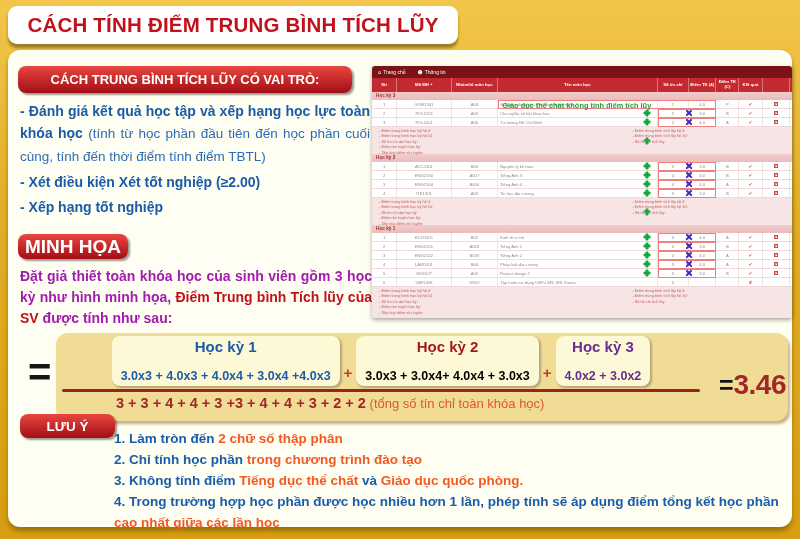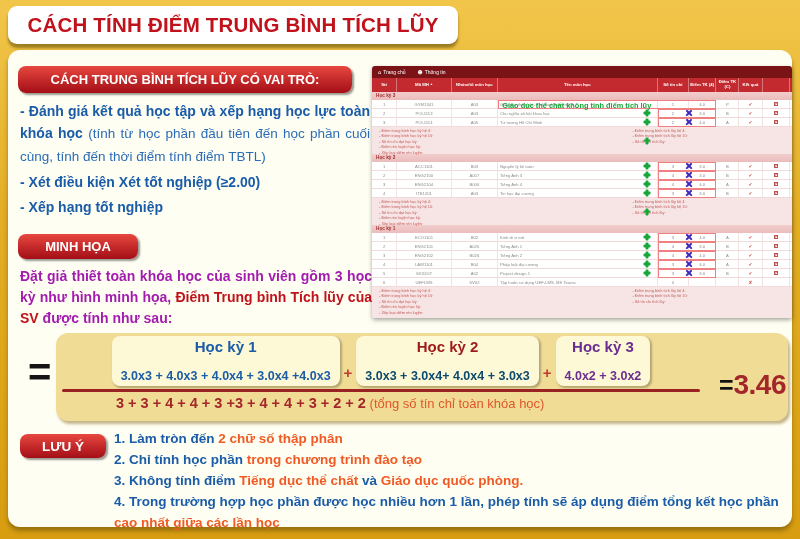--- a/index.html
+++ b/index.html
@@ -6,22 +6,22 @@
   html,body{width:800px;height:539px;overflow:hidden;font-family:"Liberation Sans",sans-serif}
   .page{position:relative;width:800px;height:539px;background:linear-gradient(180deg,#F2C64B 0%,#E3AE24 40%,#D89D10 100%)}
   .title-box{position:absolute;left:8px;top:6px;width:450px;height:38px;background:#FFFFFF;border-radius:9px;
     box-shadow:0 4px 3px rgba(90,70,10,.55);display:flex;align-items:center;justify-content:center}
   .title-box span{color:#C1121C;font-weight:bold;font-size:20.5px;letter-spacing:.2px}
   .main-panel{position:absolute;left:8px;top:50px;width:784px;height:477px;background:#FFFEF2;border-radius:12px;
     box-shadow:0 4px 4px rgba(90,70,10,.5)}
   .badge{position:absolute;background:linear-gradient(180deg,#E8473F,#A30E16);border-radius:8px;color:#fff;
     font-weight:bold;display:flex;align-items:center;justify-content:center;box-shadow:2px 2px 2px rgba(0,0,0,.4)}
   .badge-role{left:10px;top:16px;width:334px;height:27px;font-size:13px}
-  .badge-minhhoa{left:10px;top:184px;width:120px;height:25px;font-size:13px}
-  .badge-luuy{left:12px;top:384px;width:86px;height:24px;font-size:13.5px}
+  .badge-minhhoa{left:10px;top:184px;width:110px;height:25px;font-size:19px}
+  .badge-luuy{left:12px;top:364px;width:95px;height:24px;font-size:13.5px}
   .role-text{position:absolute;left:12px;top:50px;width:350px;text-align:justify;line-height:22px}
   .bold-blue{color:#1A5CA8;font-weight:bold;font-size:14px}
   .reg-blue{color:#2B6CB8;font-size:13.5px}
   .role-text p{margin-bottom:3px}
   .example-text{position:absolute;left:12px;top:216px;width:352px;text-align:justify;line-height:21px;font-size:14px;font-weight:bold}
   .ex-blue{color:#a21caf}.ex-red{color:#C1121C}
   
   .portal{position:absolute;left:364px;top:16px;width:420px;height:252px;background:#fff;border-radius:3px;
     overflow:hidden;box-shadow:0 2px 4px rgba(0,0,0,.35)}
   .pnav{height:12px;background:#7A1316;display:flex;align-items:center;gap:12px;padding-left:6px;color:#fff;font-size:5px}
@@ -58,21 +58,21 @@
   .gnote{position:absolute;left:31%;top:.5px;color:#17A63A;font-weight:bold;font-size:7.4px;white-space:nowrap;z-index:4}
   
   .big-eq{position:absolute;left:20px;top:300px;font-size:40px;font-weight:bold;color:#151515}
   .formula-panel{position:absolute;left:48px;top:283px;width:732px;height:88px;background:#F1DC96;border-radius:12px;
     box-shadow:2px 3px 3px rgba(120,90,10,.45)}
   .numer{display:flex;justify-content:center;align-items:flex-end;margin:3px 86px 0 4px;gap:4px}
   .hkbox{background:#FDF8D6;border-radius:8px;padding:2px 9px 3px;box-shadow:1.5px 1.5px 2px rgba(0,0,0,.25);text-align:center}
   .hktitle{font-size:15px;font-weight:bold}
   .hkexpr{font-size:12.5px;font-weight:bold;white-space:nowrap;margin-top:14px}
   .hk1 .hktitle,.hk1 .hkexpr{color:#1A5CA8}
-  .hk2 .hktitle{color:#9E1B1B}.hk2 .hkexpr{color:#0c4a6e}
+  .hk2 .hktitle{color:#9E1B1B}.hk2 .hkexpr{color:#000000}
   .hk3 .hktitle,.hk3 .hkexpr{color:#6A2D91}
   .fplus{color:#C23B2E;font-weight:bold;font-size:15px;align-self:flex-end;margin-bottom:5px}
   .fline{height:3px;background:#9B2222;border-radius:2px;margin:3px 88px 0 6px}
   .denom{margin:3px 4px 0 60px;font-size:14.5px;font-weight:bold;color:#A3262A}
   .denom .tail{font-size:13px;font-weight:normal;color:#E0572B}
   .result{position:absolute;right:2px;top:36px;display:flex;align-items:center}
   .result .req{color:#111;font-size:25px;font-weight:bold}
   .result .rval{color:#A3262A;font-size:28px;font-weight:bold;letter-spacing:-.5px}
   
   .notes{position:absolute;left:106px;top:378px;width:670px;line-height:21px;font-size:13.5px;font-weight:bold}

